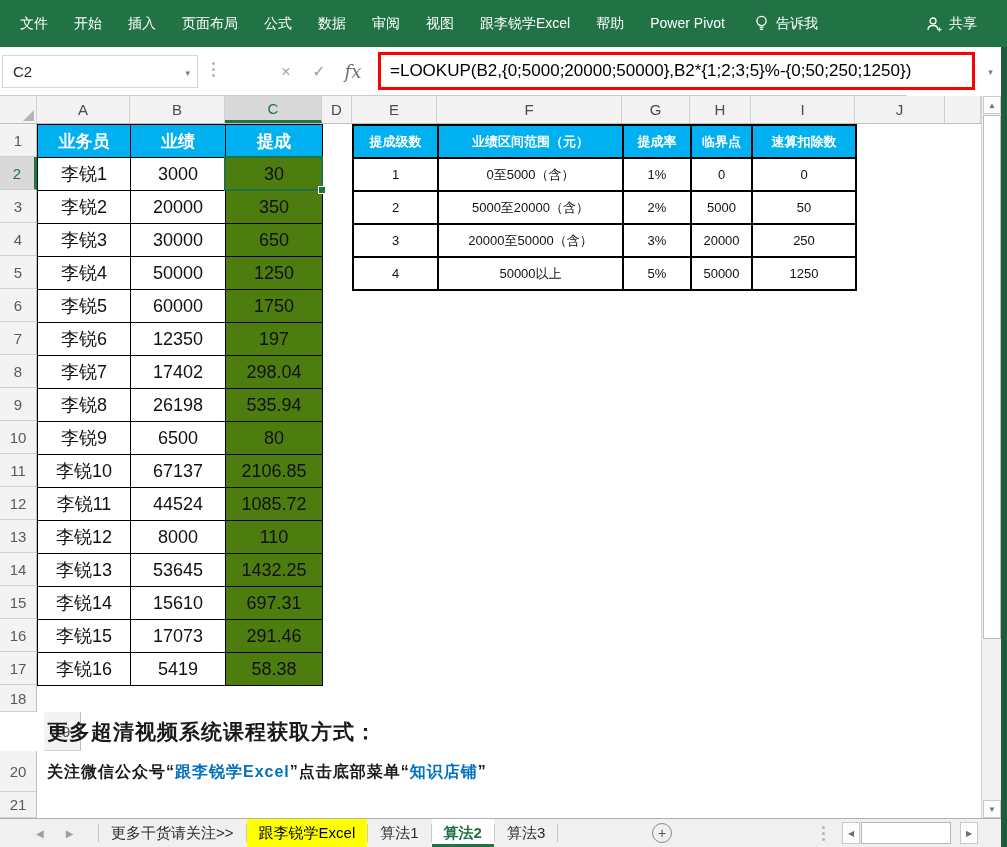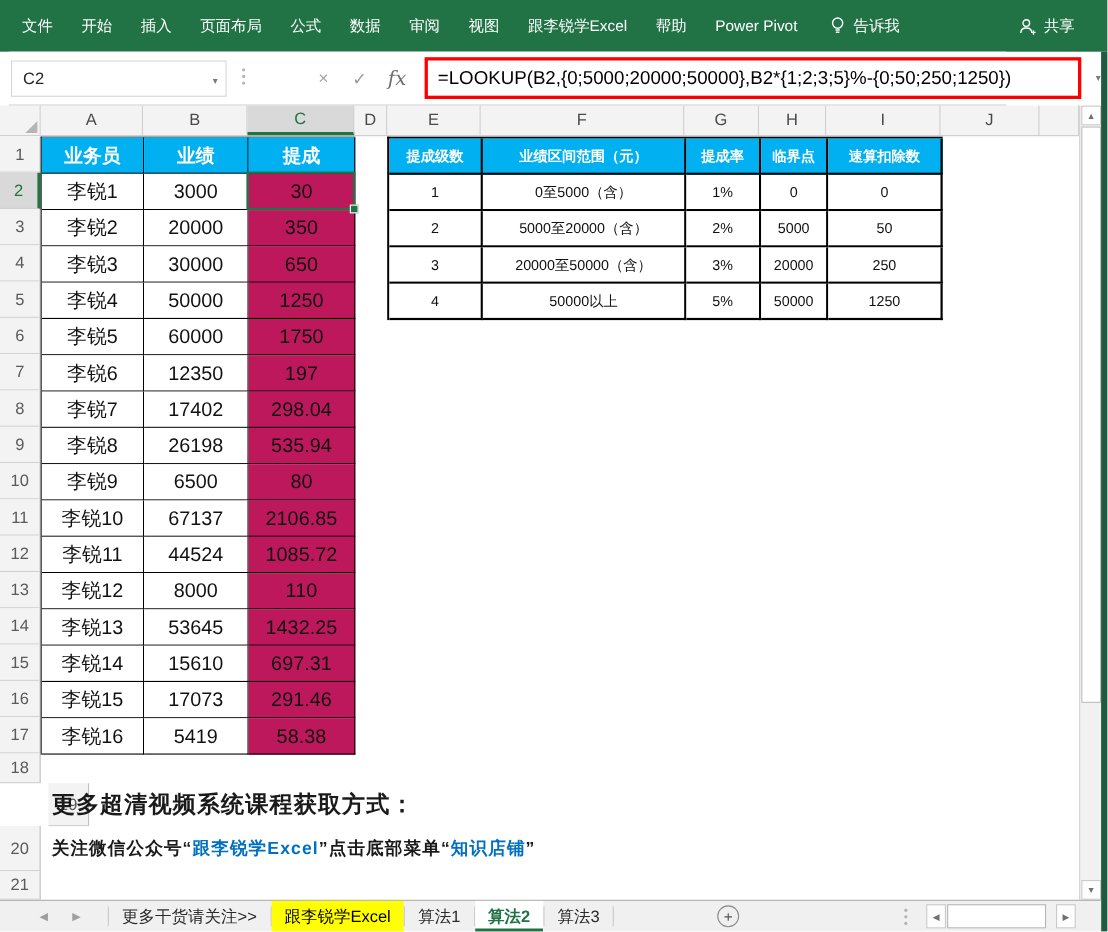--- a/index.html
+++ b/index.html
@@ -11,21 +11,21 @@
   .ribbon { position:absolute; left:0; top:0; width:1007px; height:47px; background:#217346;
             display:flex; align-items:center; color:#fff; font-size:14px; }
   .rtabs { display:flex; align-items:center; height:100%; }
   .rtab { padding:12px 13px; line-height:47px; white-space:nowrap; cursor:default; }
   .rtab:first-child { margin-left:7px; }
   .tellme { display:flex; align-items:center; gap:7px; margin-left:16px; white-space:nowrap; }
   .share  { display:flex; align-items:center; gap:6px; margin-left:auto; margin-right:30px; white-space:nowrap; }
   .ribicon { display:block; }
 
   
-  .fbar { position:absolute; left:8px; top:47px; width:907px; height:49px; background:#fff;
+  .fbar { position:absolute; left:0; top:47px; width:907px; height:49px; background:#fff;
           border-bottom:1px solid #cccccc; }
   .namebox { position:absolute; left:2px; top:8px; width:196px; height:33px; border:1px solid #d6d6d6;
              background:#fff; font-size:15px; color:#262626; display:flex; align-items:center; padding-left:10px; }
   .nb-arrow { position:absolute; right:7px; top:12px; font-size:9px; color:#7a7a7a; }
   .fgrip { position:absolute; left:212px; top:15px; width:3px; height:3px; background:#b5b5b5; border-radius:50%;
            box-shadow:0 6px 0 #b5b5b5, 0 12px 0 #b5b5b5; }
   .fbtn { position:absolute; top:8px; height:33px; display:flex; align-items:center; justify-content:center; }
   .fbtn.cancel { left:270px; width:32px; font-size:16px; color:#a3a3a3; }
   .fbtn.enter  { left:303px; width:32px; font-size:16px; color:#9a9a9a; }
   .fbtn.fx     { left:336px; width:34px; font-size:18px; color:#6e6e6e;
@@ -50,21 +50,21 @@
   .rowhdr { position:absolute; left:0; top:0; width:37px; }
   .rh { width:37px; background:#f3f3f3; border-bottom:1px solid #d0d0d0; border-right:1px solid #bfbfbf;
         color:#5a5a5a; font-size:15px; display:flex; align-items:center; justify-content:center; }
   .rh.sel { background:#d9d9d9; color:#217346; border-right:3px solid #217346; }
 
   .lefttable { position:absolute; left:37px; top:0; display:grid; grid-template-columns:93px 95px 97px;
                grid-auto-rows:33px; border-top:1px solid #000; border-left:1px solid #000; }
   .lt-cell { border-right:1px solid #000; border-bottom:1px solid #000; background:#fff; color:#111;
              font-size:18px; display:flex; align-items:center; justify-content:center; }
   .lt-hdr  { background:#00B0F0; color:#fff; font-weight:bold; font-size:17px; }
-  .lt-yellow { background:#be185d; }
+  .lt-yellow { background:#4d7c0f; }
 
   .righttable { position:absolute; left:352px; top:0; display:grid; grid-template-columns:85px 185px 68px 61px 104px;
                 grid-auto-rows:33px; border-top:2px solid #000; border-left:2px solid #000; }
   .rt-cell { border-right:2px solid #000; border-bottom:2px solid #000; background:#fff; color:#111;
              font-size:13px; display:flex; align-items:center; justify-content:center; white-space:nowrap; }
   .rt-hdr  { background:#00B0F0; color:#fff; font-weight:bold; }
 
   .selbox { position:absolute; left:224px; top:32px; width:99px; height:35px; border:2px solid #217346;
             pointer-events:none; }
   .fillhandle { position:absolute; right:-5px; bottom:-5px; width:8px; height:8px; background:#217346;

